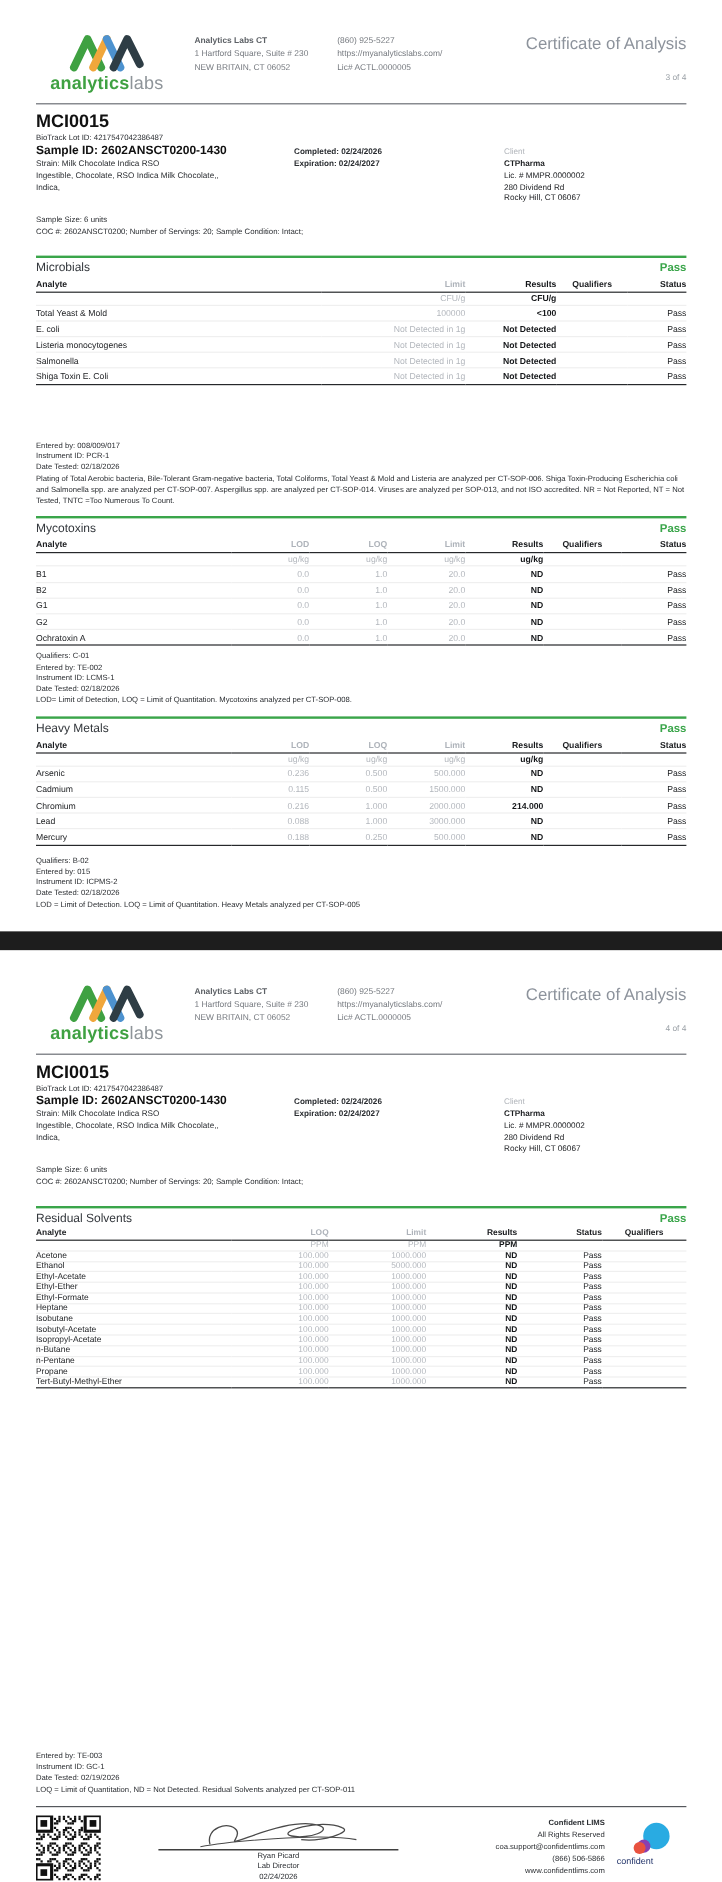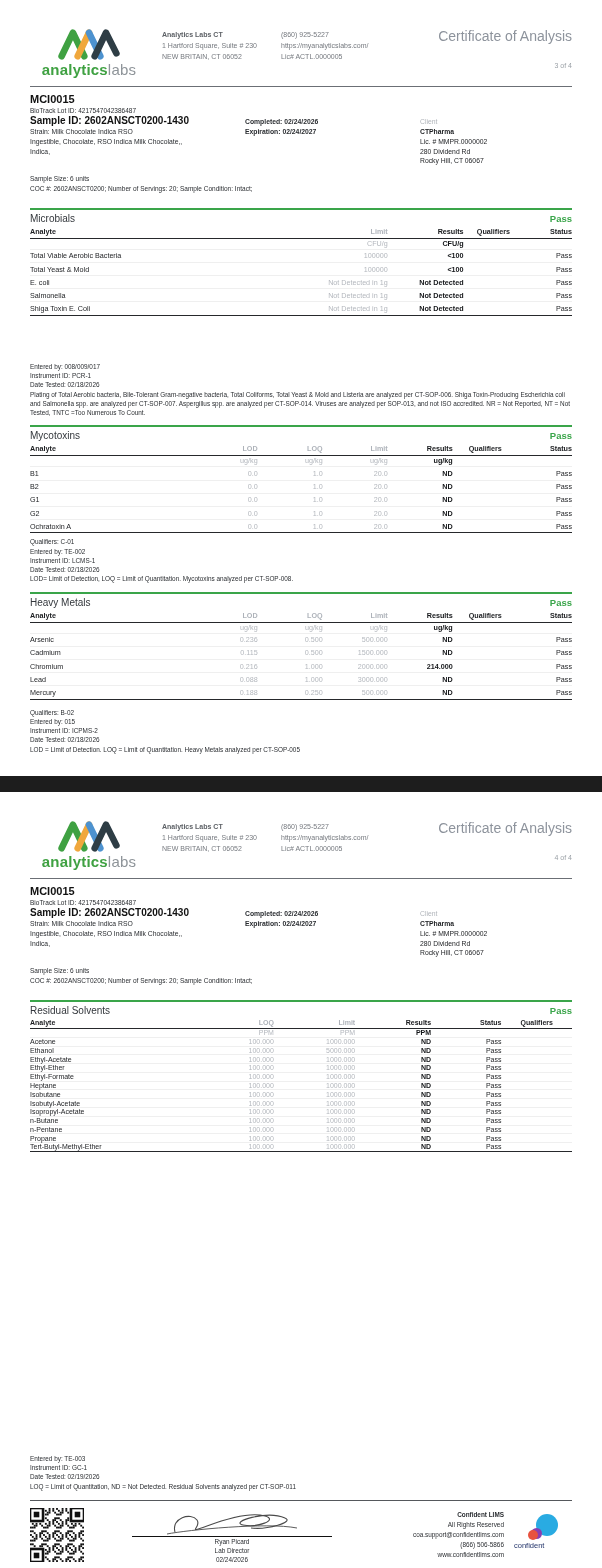--- a/index.html
+++ b/index.html
@@ -17,21 +17,21 @@
   .logo-word { font-size:15px; letter-spacing:.2px; margin-top:1px; text-align:center; }
   .logo-word .p1 { color:#3fa142; font-weight:bold; }
   .logo-word .p2 { color:#8e9499; font-weight:normal; }
   .hdr-col { font-size:7px; line-height:1.55; color:#75797f; margin-left:14px; padding-top:4px; width:105px; }
   .hdr-col .co { font-weight:bold; color:#5d6166; }
   .hdr-right { margin-left:auto; text-align:right; padding-top:2px; }
   .doc-title { font-size:14px; color:#8d939c; }
   .page-num { font-size:7px; color:#9aa0a6; margin-top:18px; }
 
   
-  .report-id { font-size:11px; font-weight:bold; margin:6px 0 2px; color:#111; }
+  .report-id { font-size:15px; font-weight:bold; margin:6px 0 2px; color:#111; }
   .biotrack { font-size:6.5px; color:#2a2d31; }
   .sample-flex { display:flex; margin-top:1px; }
   .s-left { width:215px; }
   .sample-id { font-size:10px; font-weight:bold; color:#111; line-height:1.2; }
   .s-small { font-size:6.8px; line-height:1.45; color:#2a2d31; }
   .s-mid { width:135px; font-size:6.8px; line-height:1.5; font-weight:bold; color:#2a2d31; padding-top:2px; }
   .s-client { margin-left:auto; width:152px; font-size:6.8px; line-height:1.45; padding-top:2px; }
   .client-label { color:#b0b4ba; }
   .client-name { font-weight:bold; }
   .coc-block { font-size:6.5px; line-height:1.5; margin-top:8px; color:#2a2d31; padding-bottom:6px; }
@@ -148,36 +148,36 @@
           </tr>
         </thead>
       <tbody>
         <tr class="units-row">
             <td class="c-analyte"></td>
             <td class="c-muted">CFU/g</td>
             <td class="c-result">CFU/g</td>
             <td class="c-qual"></td>
             <td class="c-status"></td>
           </tr>
-      <tr>
-            <td class="c-analyte">Total Viable Aerobic Bacteria</td>
-            <td class="c-muted">100000</td>
-            <td class="c-result">&lt;100</td>
-            <td class="c-qual"></td>
-            <td class="c-status">Pass</td>
-          </tr>
           <tr>
             <td class="c-analyte">Total Yeast &amp; Mold</td>
             <td class="c-muted">100000</td>
             <td class="c-result">&lt;100</td>
             <td class="c-qual"></td>
             <td class="c-status">Pass</td>
           </tr>
           <tr>
             <td class="c-analyte">E. coli</td>
+            <td class="c-muted">Not Detected in 1g</td>
+            <td class="c-result">Not Detected</td>
+            <td class="c-qual"></td>
+            <td class="c-status">Pass</td>
+          </tr>
+          <tr>
+            <td class="c-analyte">Listeria monocytogenes</td>
             <td class="c-muted">Not Detected in 1g</td>
             <td class="c-result">Not Detected</td>
             <td class="c-qual"></td>
             <td class="c-status">Pass</td>
           </tr>
           <tr>
             <td class="c-analyte">Salmonella</td>
             <td class="c-muted">Not Detected in 1g</td>
             <td class="c-result">Not Detected</td>
             <td class="c-qual"></td>

